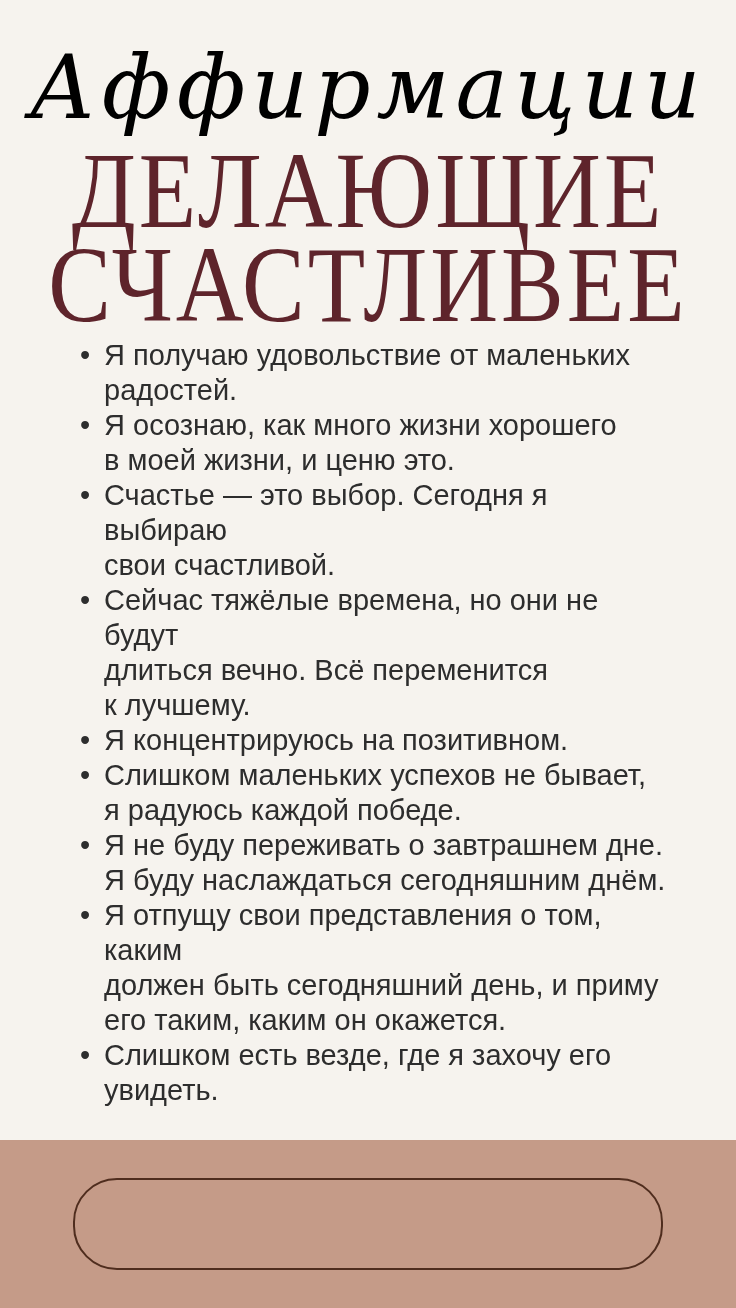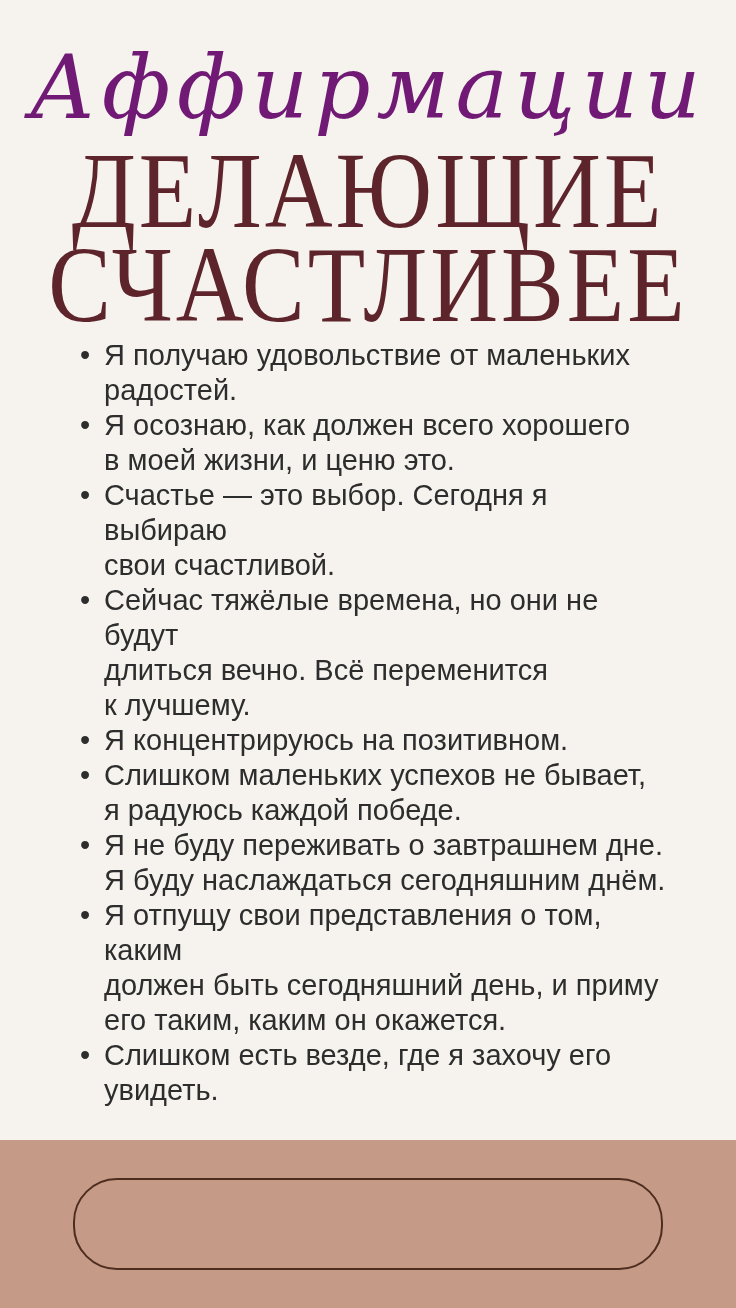--- a/index.html
+++ b/index.html
@@ -22,21 +22,21 @@
   
   .title-script {
     margin-top: 36px;
     text-align: center;
     font-family: "DejaVu Serif", "Liberation Serif", serif;
     font-style: italic;
     font-weight: 500;
     font-size: 88px;
     line-height: 104px;
     letter-spacing: 6px;
-    color: #701a75;
+    color: #000000;
     white-space: nowrap;
   }
 
   
   .title-caps {
     text-align: center;
     font-family: "Liberation Serif", "DejaVu Serif", serif;
     font-weight: 400;
     color: #5e242b;
     font-size: 94px;
@@ -98,21 +98,21 @@
 
     <div class="title-script">Аффирмации</div>
 
     <div class="title-caps">ДЕЛАЮЩИЕ</div>
 
     <div class="title-caps second">СЧАСТЛИВЕЕ</div>
 
     <ul class="affirmations">
       <li>Я получаю удовольствие от маленьких
 радостей.</li>
-      <li>Я осознаю, как должен всего хорошего
+      <li>Я осознаю, как много жизни хорошего
 в моей жизни, и ценю это.</li>
       <li>Счастье — это выбор. Сегодня я выбираю
 свои счастливой.</li>
       <li>Сейчас тяжёлые времена, но они не будут
 длиться вечно. Всё переменится
 к лучшему.</li>
       <li>Я концентрируюсь на позитивном.</li>
       <li>Слишком маленьких успехов не бывает,
 я радуюсь каждой победе.</li>
       <li>Я не буду переживать о завтрашнем дне.

